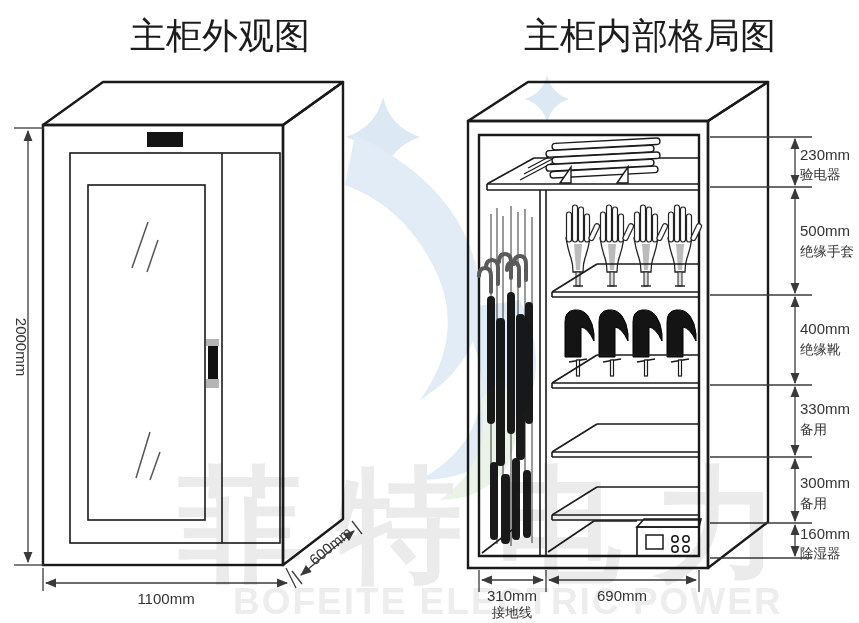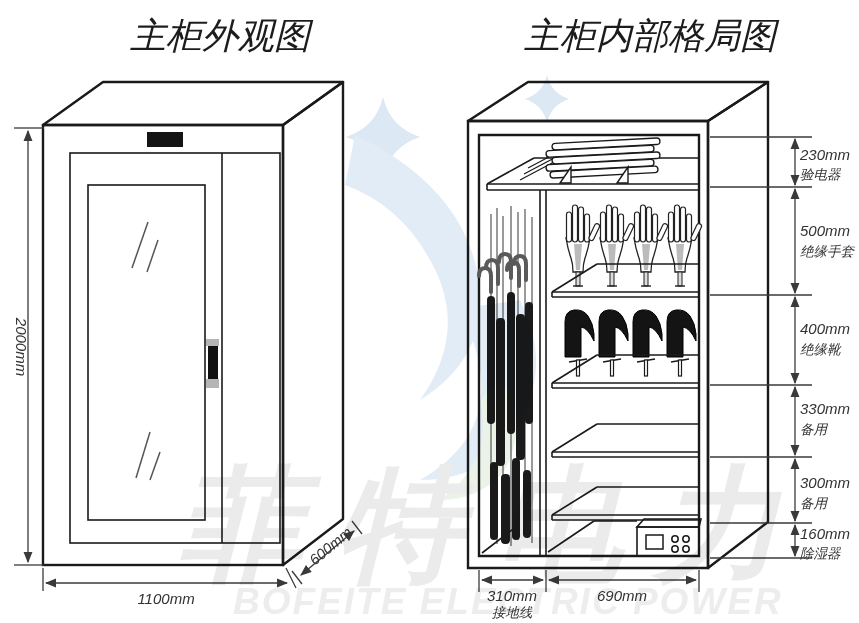--- a/index.html
+++ b/index.html
@@ -1,17 +1,17 @@
 <!DOCTYPE html>
 <html><head>
 <meta charset="utf-8">
 <style>
   html,body{margin:0;padding:0;background:#ffffff;}
   .stage{position:relative;width:859px;height:623px;background:#fff;overflow:hidden;
-         font-family:"Liberation Sans", sans-serif;font-style:italic;}
+         font-family:"Liberation Sans", sans-serif;}
   svg{position:absolute;left:0;top:0;}
   text{fill:#333;}
   .title{font-family:"Liberation Serif", serif;font-size:36px;fill:#1c1c1c;}
   .dim{font-size:15px;fill:#333;}
   .dimcjk{font-size:13.5px;fill:#333;}
   .wm-latin{font-size:37px;font-weight:bold;letter-spacing:2px;fill:#d4d4d4;}
   .wm-cjk{font-size:125px;font-weight:bold;letter-spacing:34px;fill:#cecece;}
   .ln{stroke:#1a1a1a;stroke-width:1.6;fill:none;}
   .lnbold{stroke:#1a1a1a;stroke-width:2.4;fill:none;}
   .dimln{stroke:#3a3a3a;stroke-width:1.3;fill:none;}

